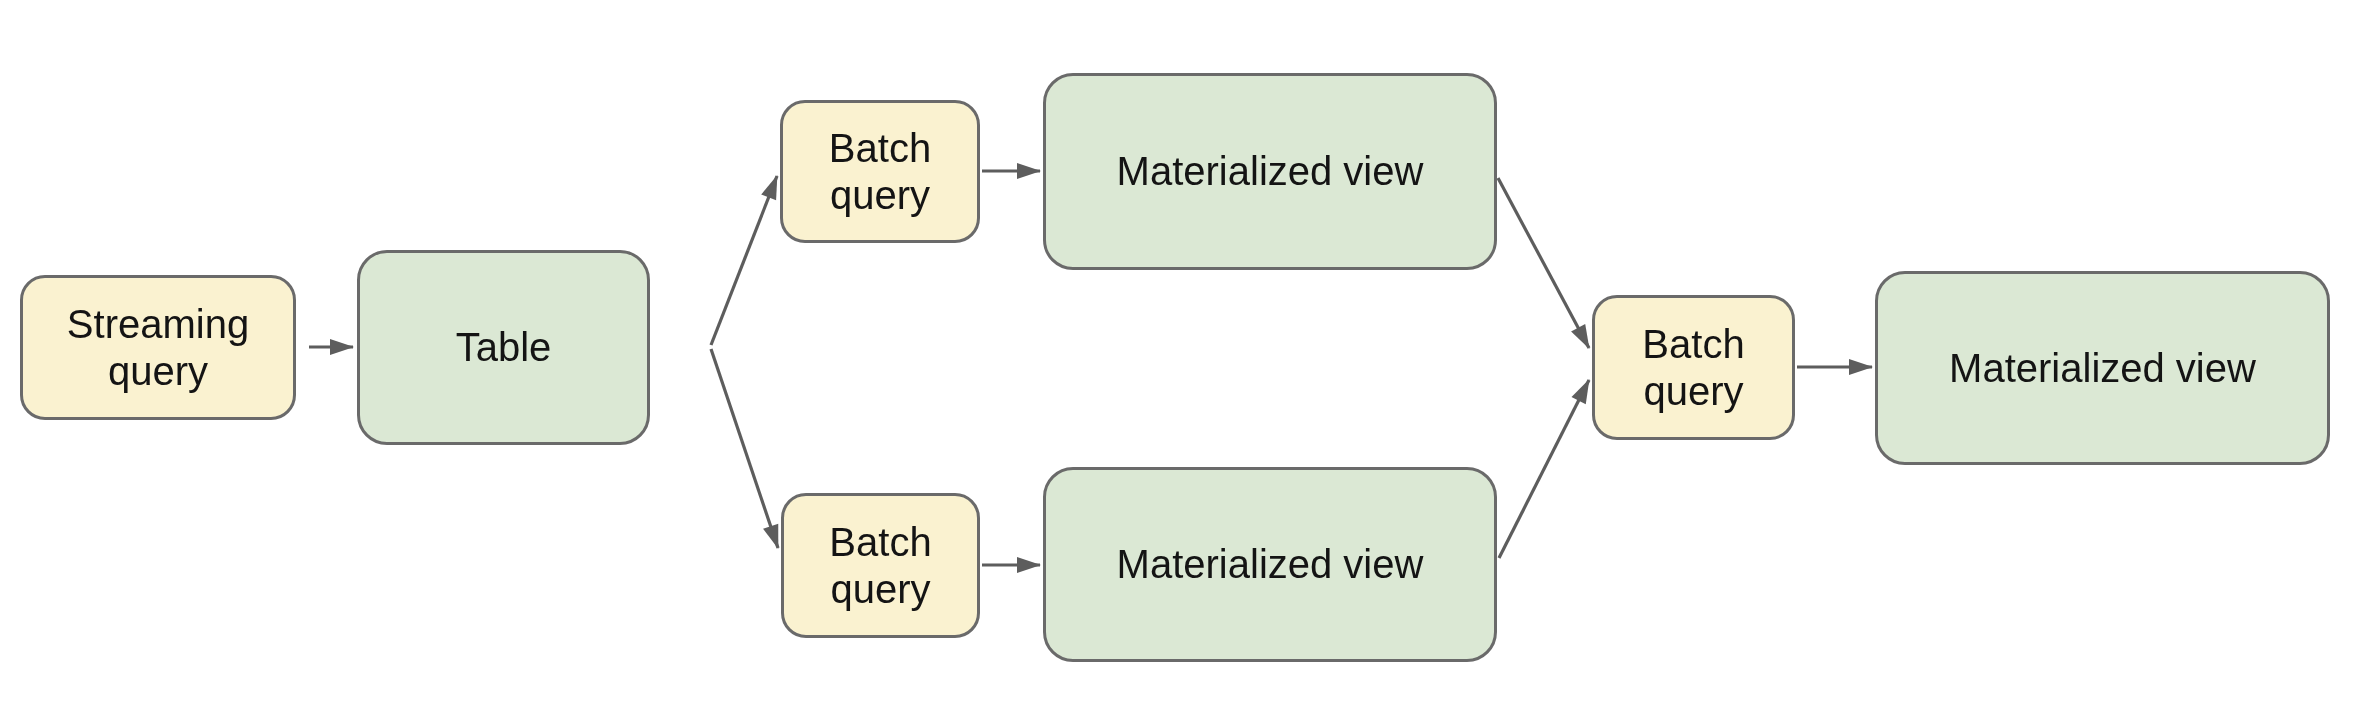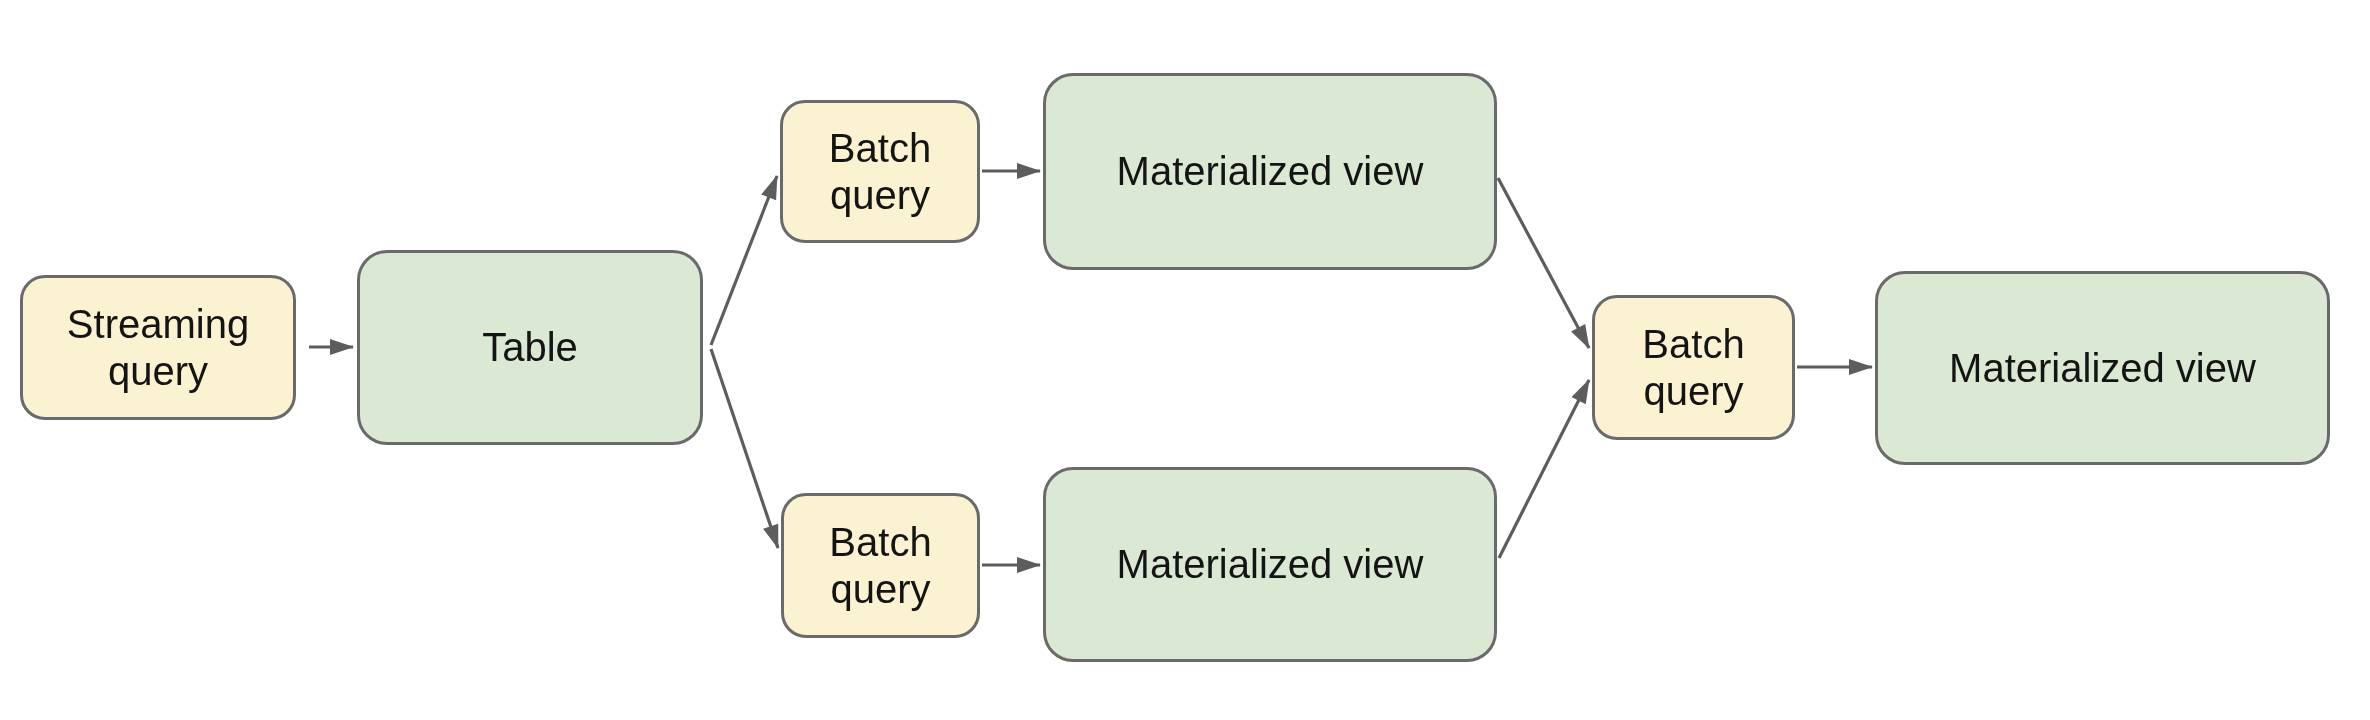--- a/index.html
+++ b/index.html
@@ -35,21 +35,21 @@
   .node.query {
     background: var(--query-fill, #faf2d0);
     border: 3px solid var(--node-border, #6a6a6a);
   }
   .node.view {
     background: var(--view-fill, #dbe8d4);
     border: 3px solid var(--node-border, #6a6a6a);
     border-radius: 30px;
   }
   #n-streaming    { left: 20px;   top: 275px; width: 276px; height: 145px; }
-  #n-table        { left: 357px;  top: 250px; width: 346px; height: 195px; }
+  #n-table        { left: 357px;  top: 250px; width: 293px; height: 195px; }
   #n-batch-top    { left: 780px;  top: 100px; width: 200px; height: 143px; }
   #n-mv-top       { left: 1043px; top: 73px;  width: 454px; height: 197px; }
   #n-batch-bottom { left: 781px;  top: 493px; width: 199px; height: 145px; }
   #n-mv-bottom    { left: 1043px; top: 467px; width: 454px; height: 195px; }
   #n-batch-right  { left: 1592px; top: 295px; width: 203px; height: 145px; }
   #n-mv-right     { left: 1875px; top: 271px; width: 455px; height: 194px; }
 </style>
 </head>
 <body>
 

